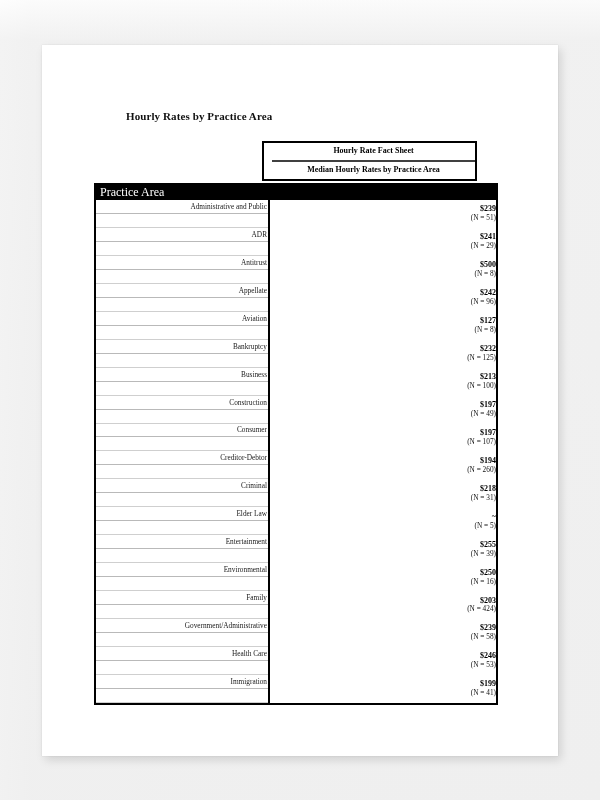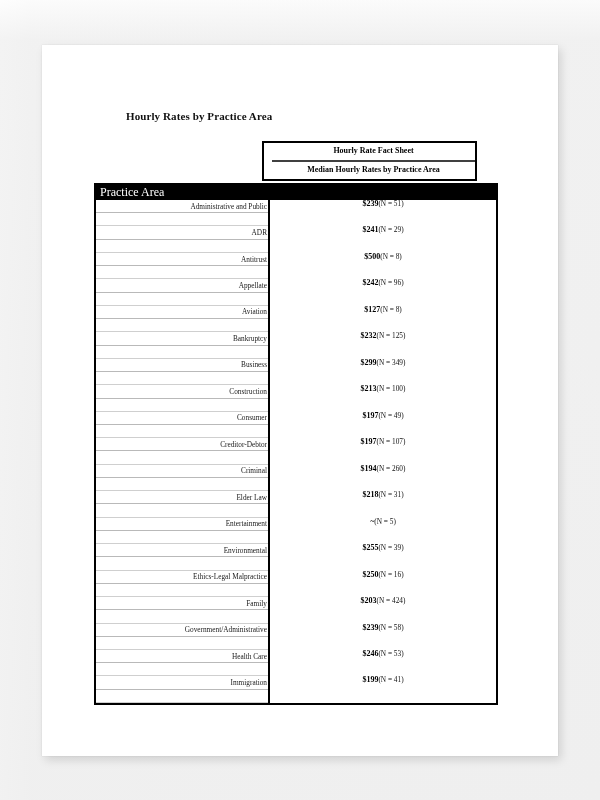--- a/index.html
+++ b/index.html
@@ -149,23 +149,23 @@
     overflow: hidden;
     min-height: 0;
   }
   .label-line.blank {
     border-bottom: 0.6px solid #cfcfcf;
   }
 
   .value-block {
     flex: 1 1 0;
     display: flex;
-    flex-direction: row;
+    flex-direction: column;
     justify-content: center;
-    align-items: flex-start;
+    align-items: flex-end;
     min-height: 0;
     line-height: 1.12;
   }
   .value-rate {
     font-size: 8px;
     font-weight: bold;
     color: #000000;
   }
   .value-n {
     font-size: 7.3px;
@@ -243,24 +243,20 @@
             </div>
             <div class="label-block">
               <div class="label-line">Entertainment</div>
               <div class="label-line blank"></div>
             </div>
             <div class="label-block">
               <div class="label-line">Environmental</div>
               <div class="label-line blank"></div>
             </div>
             <div class="label-block">
-              <div class="label-line">Ethics-Legal Malpractice</div>
-              <div class="label-line blank"></div>
-            </div>
-            <div class="label-block">
               <div class="label-line">Family</div>
               <div class="label-line blank"></div>
             </div>
             <div class="label-block">
               <div class="label-line">Government/Administrative</div>
               <div class="label-line blank"></div>
             </div>
             <div class="label-block">
               <div class="label-line">Health Care</div>
               <div class="label-line blank"></div>
@@ -287,24 +283,20 @@
               <div class="value-rate">$242</div>
               <div class="value-n">(N = 96)</div>
             </div>
             <div class="value-block">
               <div class="value-rate">$127</div>
               <div class="value-n">(N = 8)</div>
             </div>
             <div class="value-block">
               <div class="value-rate">$232</div>
               <div class="value-n">(N = 125)</div>
-            </div>
-            <div class="value-block">
-              <div class="value-rate">$299</div>
-              <div class="value-n">(N = 349)</div>
             </div>
             <div class="value-block">
               <div class="value-rate">$213</div>
               <div class="value-n">(N = 100)</div>
             </div>
             <div class="value-block">
               <div class="value-rate">$197</div>
               <div class="value-n">(N = 49)</div>
             </div>
             <div class="value-block">

